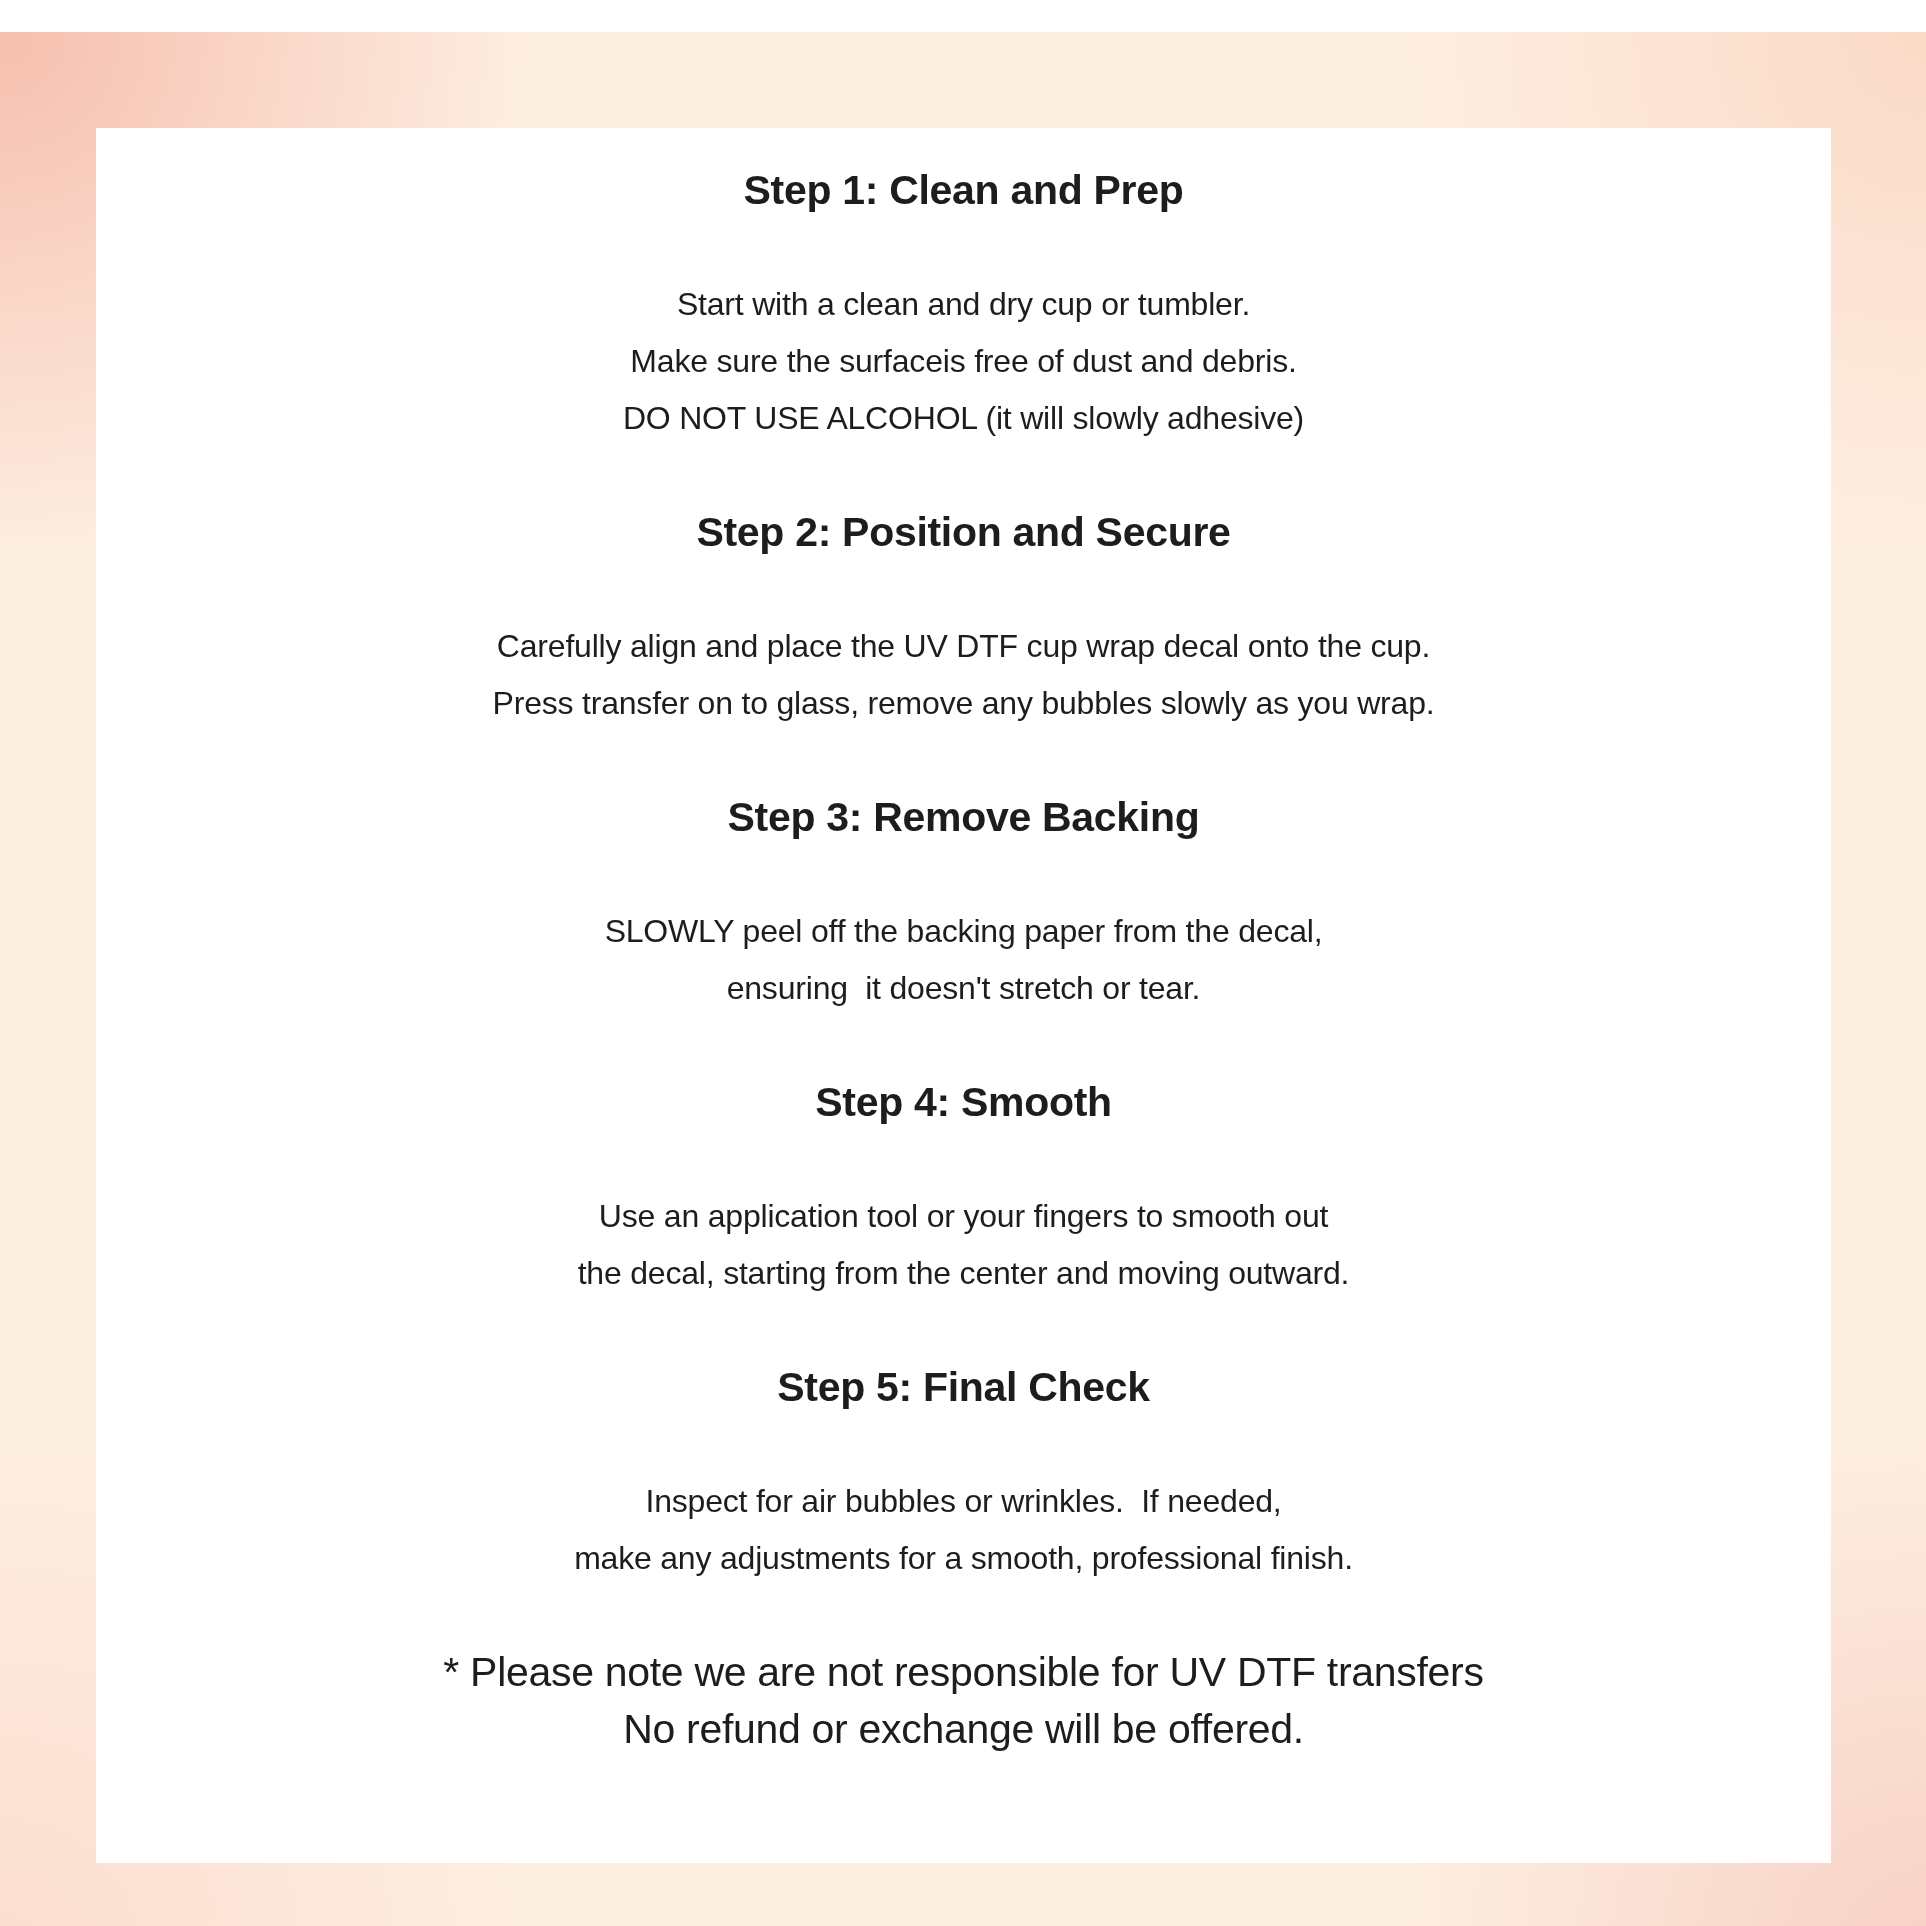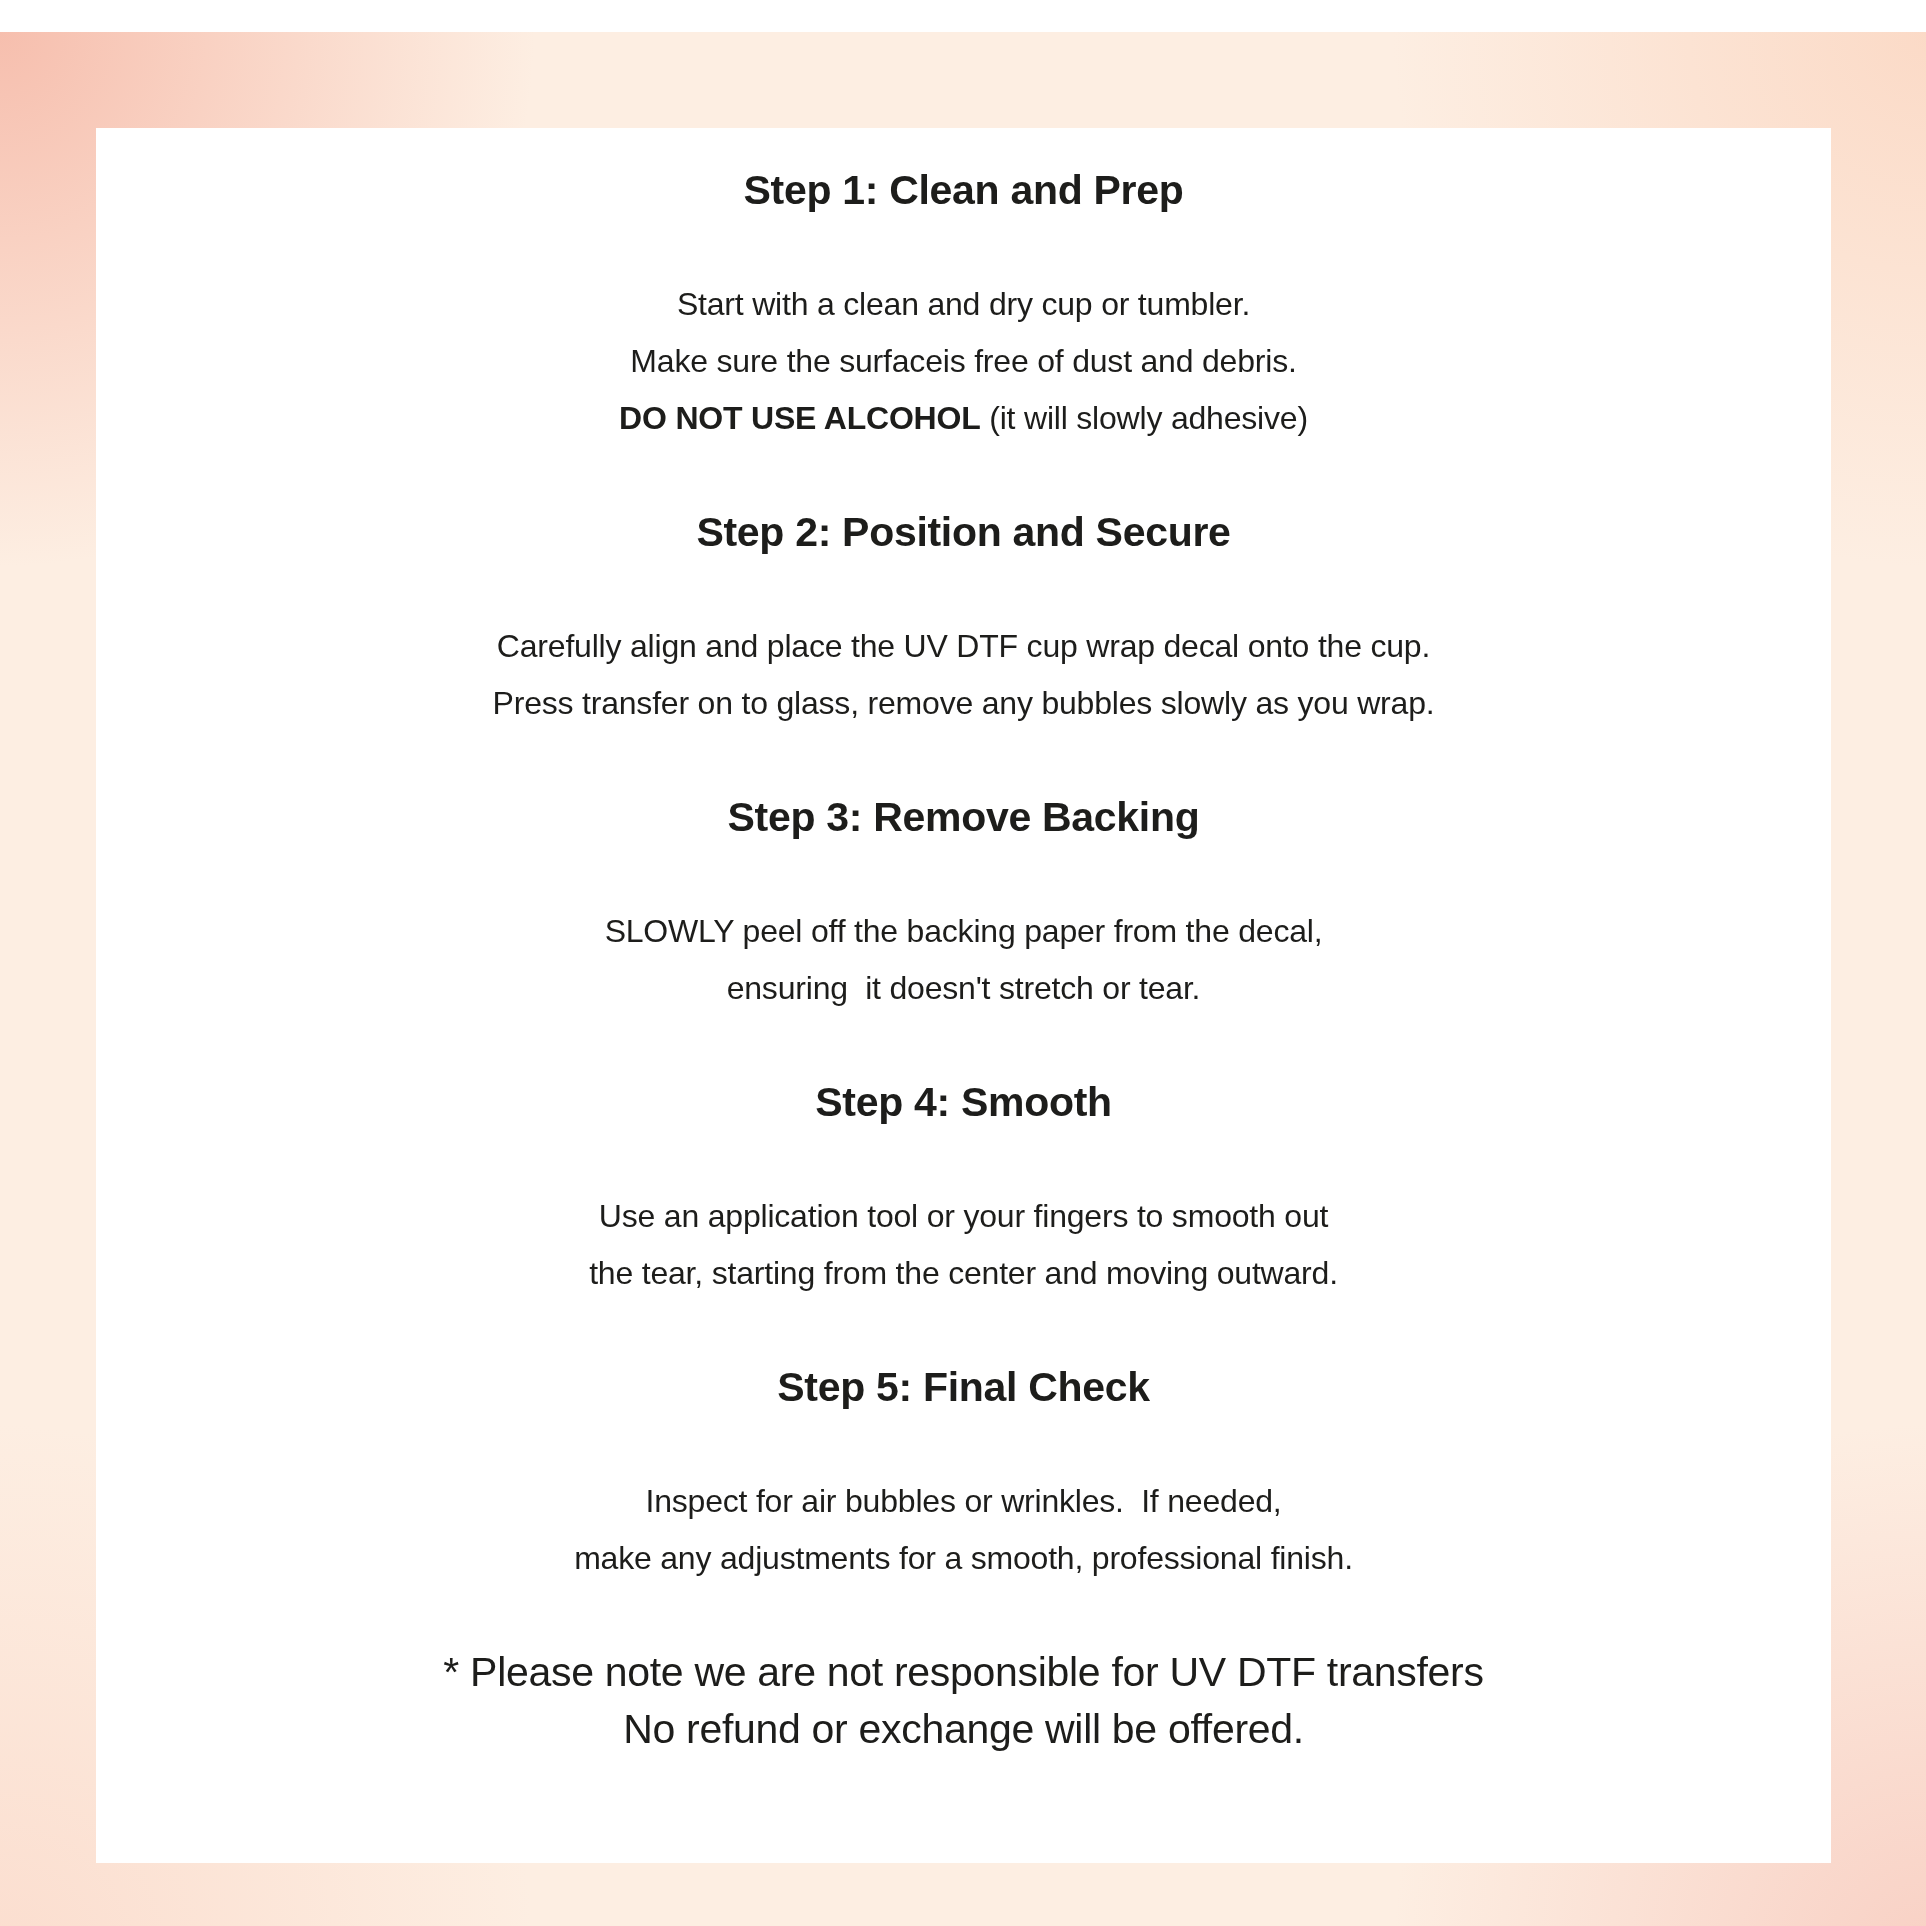--- a/index.html
+++ b/index.html
@@ -54,21 +54,21 @@
   .line {
     margin: 0;
     font-size: 32px;
     font-weight: 400;
     line-height: 57px;
     letter-spacing: -0.2px;
     white-space: pre-wrap;
   }
 
   .line strong {
-    font-weight: 700;
+    font-weight: 400;
     text-align: center;
   }
 
   .step {
     margin: 0 0 57px 0;
   }
 
   .footer-line {
     margin: 0;
     font-size: 41px;
@@ -100,21 +100,21 @@
 
       <section class="step">
         <h2 class="heading">Step 3: Remove Backing</h2>
         <p class="line">SLOWLY peel off the backing paper from the decal,</p>
         <p class="line">ensuring  it doesn't stretch or tear.</p>
       </section>
 
       <section class="step">
         <h2 class="heading">Step 4: Smooth</h2>
         <p class="line">Use an application tool or your fingers to smooth out</p>
-        <p class="line">the tear, starting from the center and moving outward.</p>
+        <p class="line">the decal, starting from the center and moving outward.</p>
       </section>
 
       <section class="step">
         <h2 class="heading">Step 5: Final Check</h2>
         <p class="line">Inspect for air bubbles or wrinkles.  If needed,</p>
         <p class="line">make any adjustments for a smooth, professional finish.</p>
       </section>
 
       <section class="footer">
         <p class="footer-line">* Please note we are not responsible for UV DTF transfers</p>

